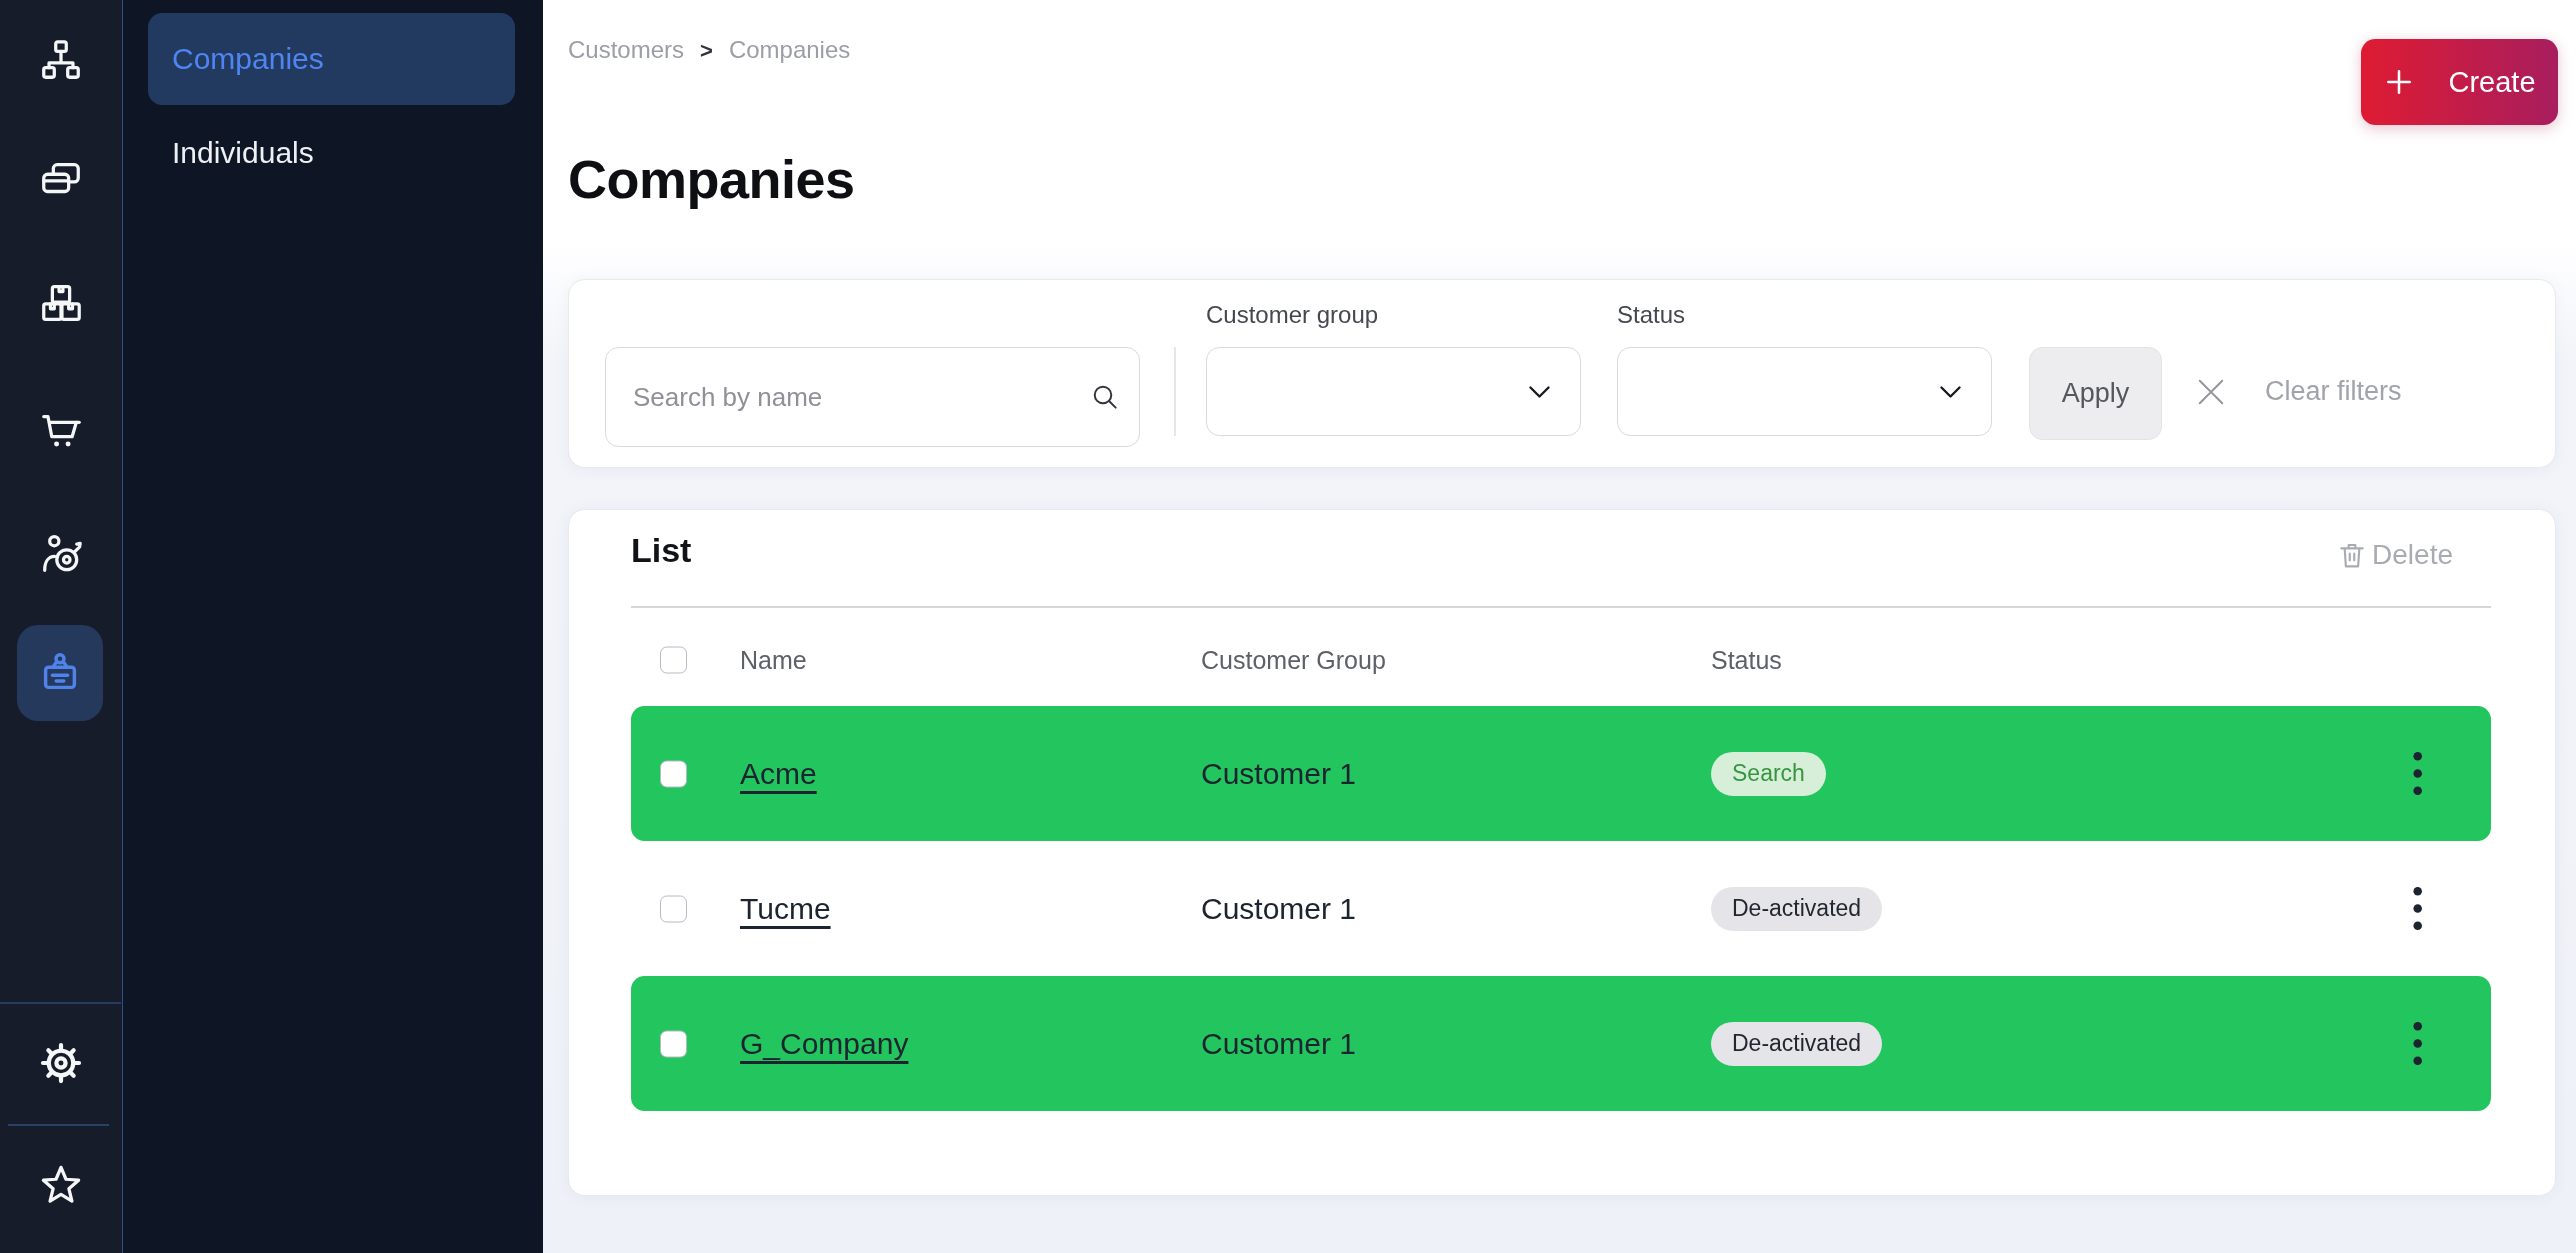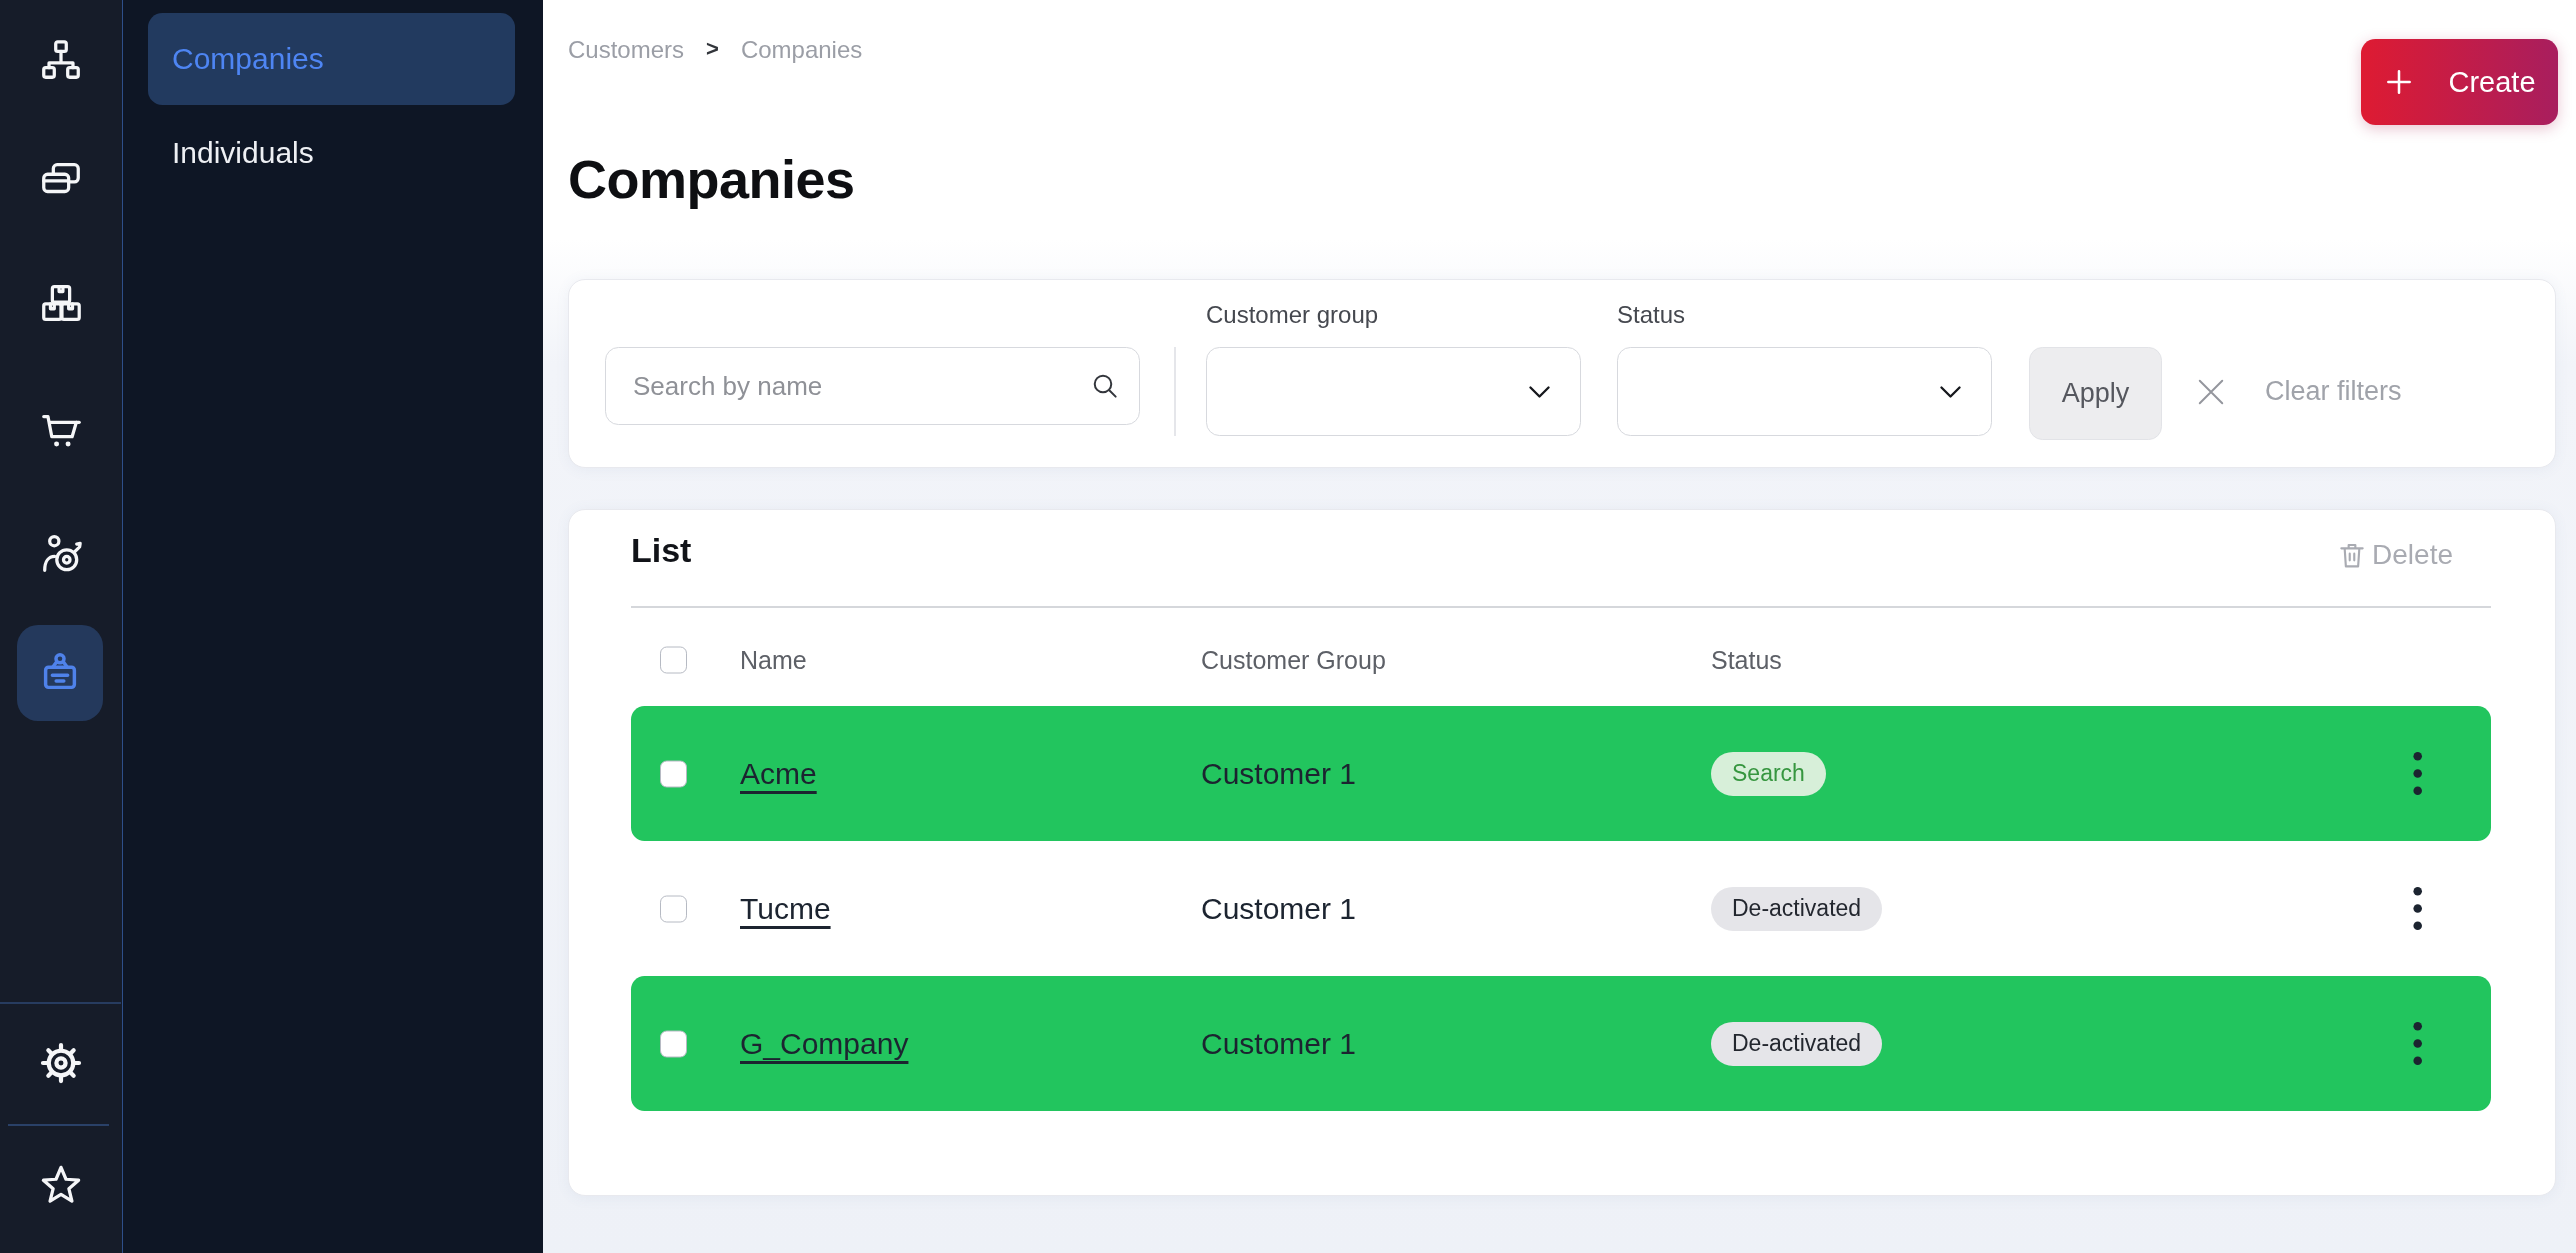--- a/index.html
+++ b/index.html
@@ -17,38 +17,38 @@
 
   
   .subnav { position:relative; width:420px; height:100%; background:#0e1625; flex:0 0 auto; }
   .nav-item { position:absolute; left:25px; width:367px; height:92px; border-radius:14.3px; display:flex; align-items:center; padding-left:24px; font-size:30px; color:#eef0f4; cursor:pointer; }
   .nav-item.active { background:#223a5f; color:#4e85f3; }
 
   
   .main { position:relative; flex:1; height:100%;
           background:linear-gradient(180deg,#ffffff 0px,#ffffff 239px,#f2f4f9 363px,#eef1f7 100%); }
 
-  .breadcrumb { position:absolute; left:25px; top:36px; display:flex; align-items:flex-start; gap:22px; font-size:24px; color:#9b9ea6; }
+  .breadcrumb { position:absolute; left:25px; top:36px; display:flex; align-items:flex-end; gap:16px; font-size:24px; color:#9b9ea6; }
   .breadcrumb .sep { color:#32353b; font-weight:700; font-size:22px; }
   .crumb { cursor:pointer; }
 
   .create-btn { position:absolute; right:18px; top:39px; width:197px; height:86px; border-radius:14.3px;
                 background:linear-gradient(90deg,#de1b32 0%,#a81e5e 100%);
                 display:flex; align-items:center; justify-content:center; gap:33px; cursor:pointer;
                 box-shadow:0 3.8px 13.4px rgba(170,30,80,.25); }
   .create-btn span { color:#fff; font-size:29px; }
   .page-title { position:absolute; left:25px; top:148px; font-size:54px; font-weight:800; color:#0e0f12; letter-spacing:-0.5px; }
 
   .card { position:absolute; left:25px; width:1988px; background:#fff; border:1px solid #e8e9ee; border-radius:17px;
           box-shadow:0 1.9px 13.4px rgba(90,110,160,.07); }
   .filter-card { top:279px; height:189px; }
   .list-card { top:509px; height:687px; }
 
   
-  .search-wrap { position:absolute; left:36px; top:67px; width:535px; height:78px; }
+  .search-wrap { position:absolute; left:36px; top:67px; width:535px; height:100px; }
   .search-wrap input { width:100%; height:100%; border:1px solid #d7d9de; border-radius:13.4px; font-size:26px; color:#26282e;
                        padding:0 73px 0 27px; outline:none; font-family:inherit; background:#fff; }
   .search-wrap input::placeholder { color:#8f9197; }
   .search-icon { position:absolute; right:19px; top:50%; transform:translateY(-50%); width:32px; height:32px; }
   .vdiv { position:absolute; left:605px; top:67px; width:1.9px; height:89px; background:#e5e6ea; }
   .f-label { position:absolute; top:21px; font-size:24px; color:#45484f; }
   .lbl-group { left:637px; } .lbl-status { left:1048px; }
   .dd { position:absolute; top:67px; width:375px; height:89px; border:1px solid #d7d9de; border-radius:13.4px; background:#fff; cursor:pointer; }
   .dd-group { left:637px; } .dd-status { left:1048px; }
   .dd svg { position:absolute; right:25px; top:50%; transform:translateY(-50%); width:31px; height:31px; }

